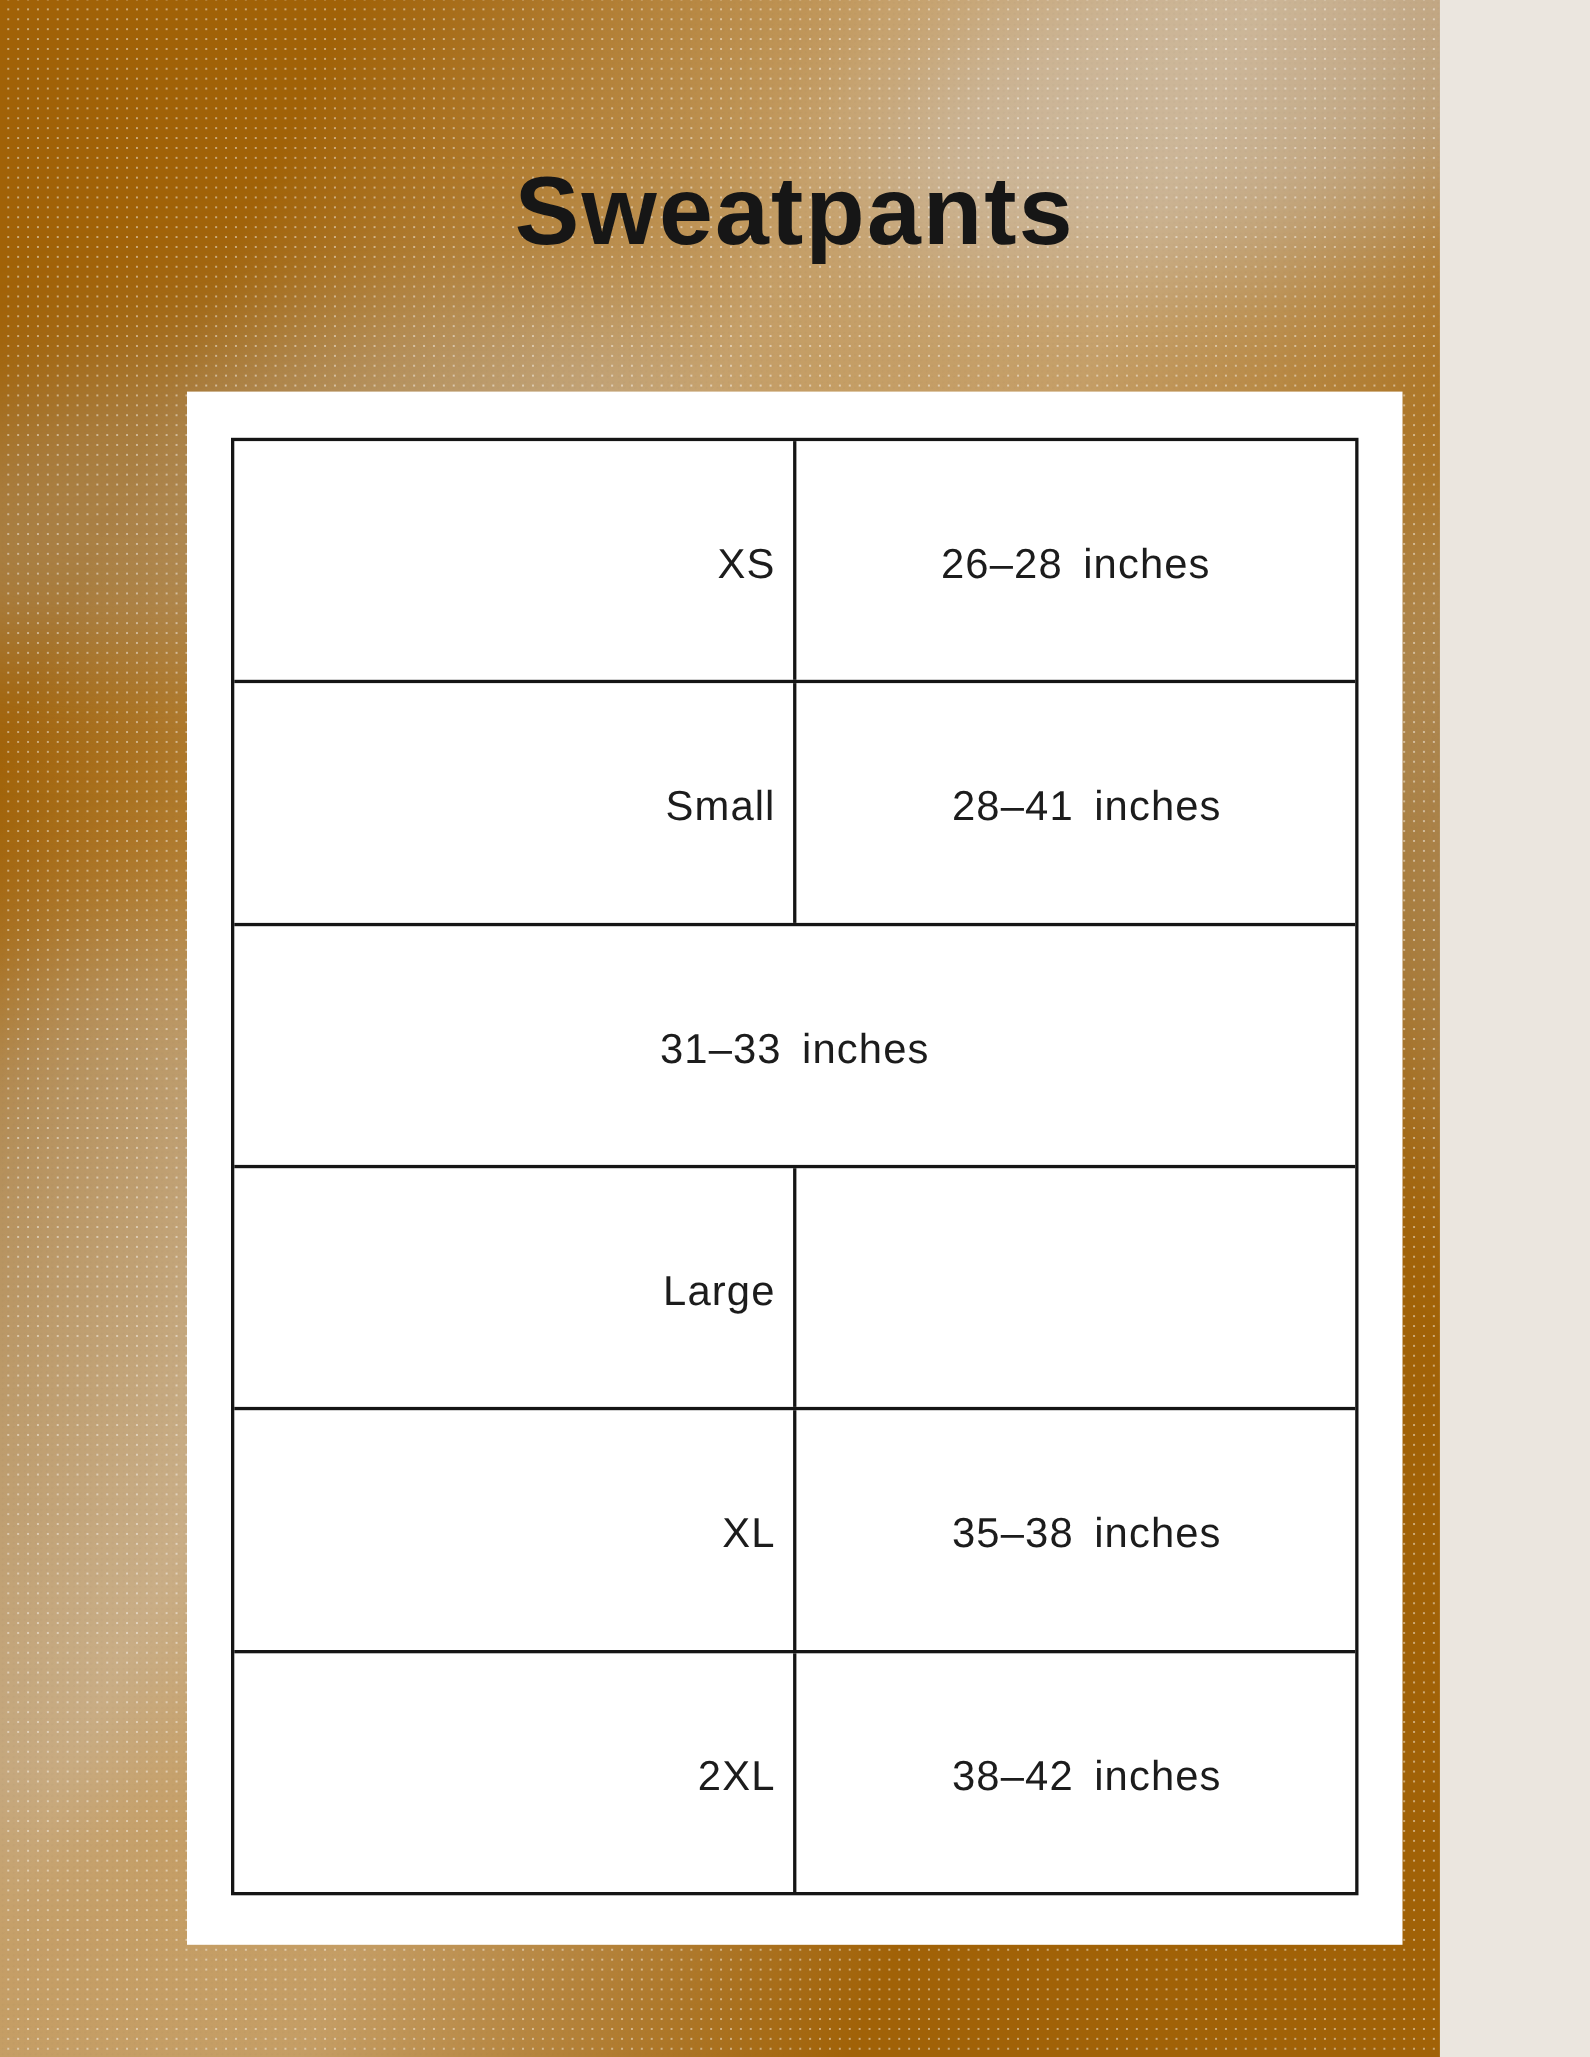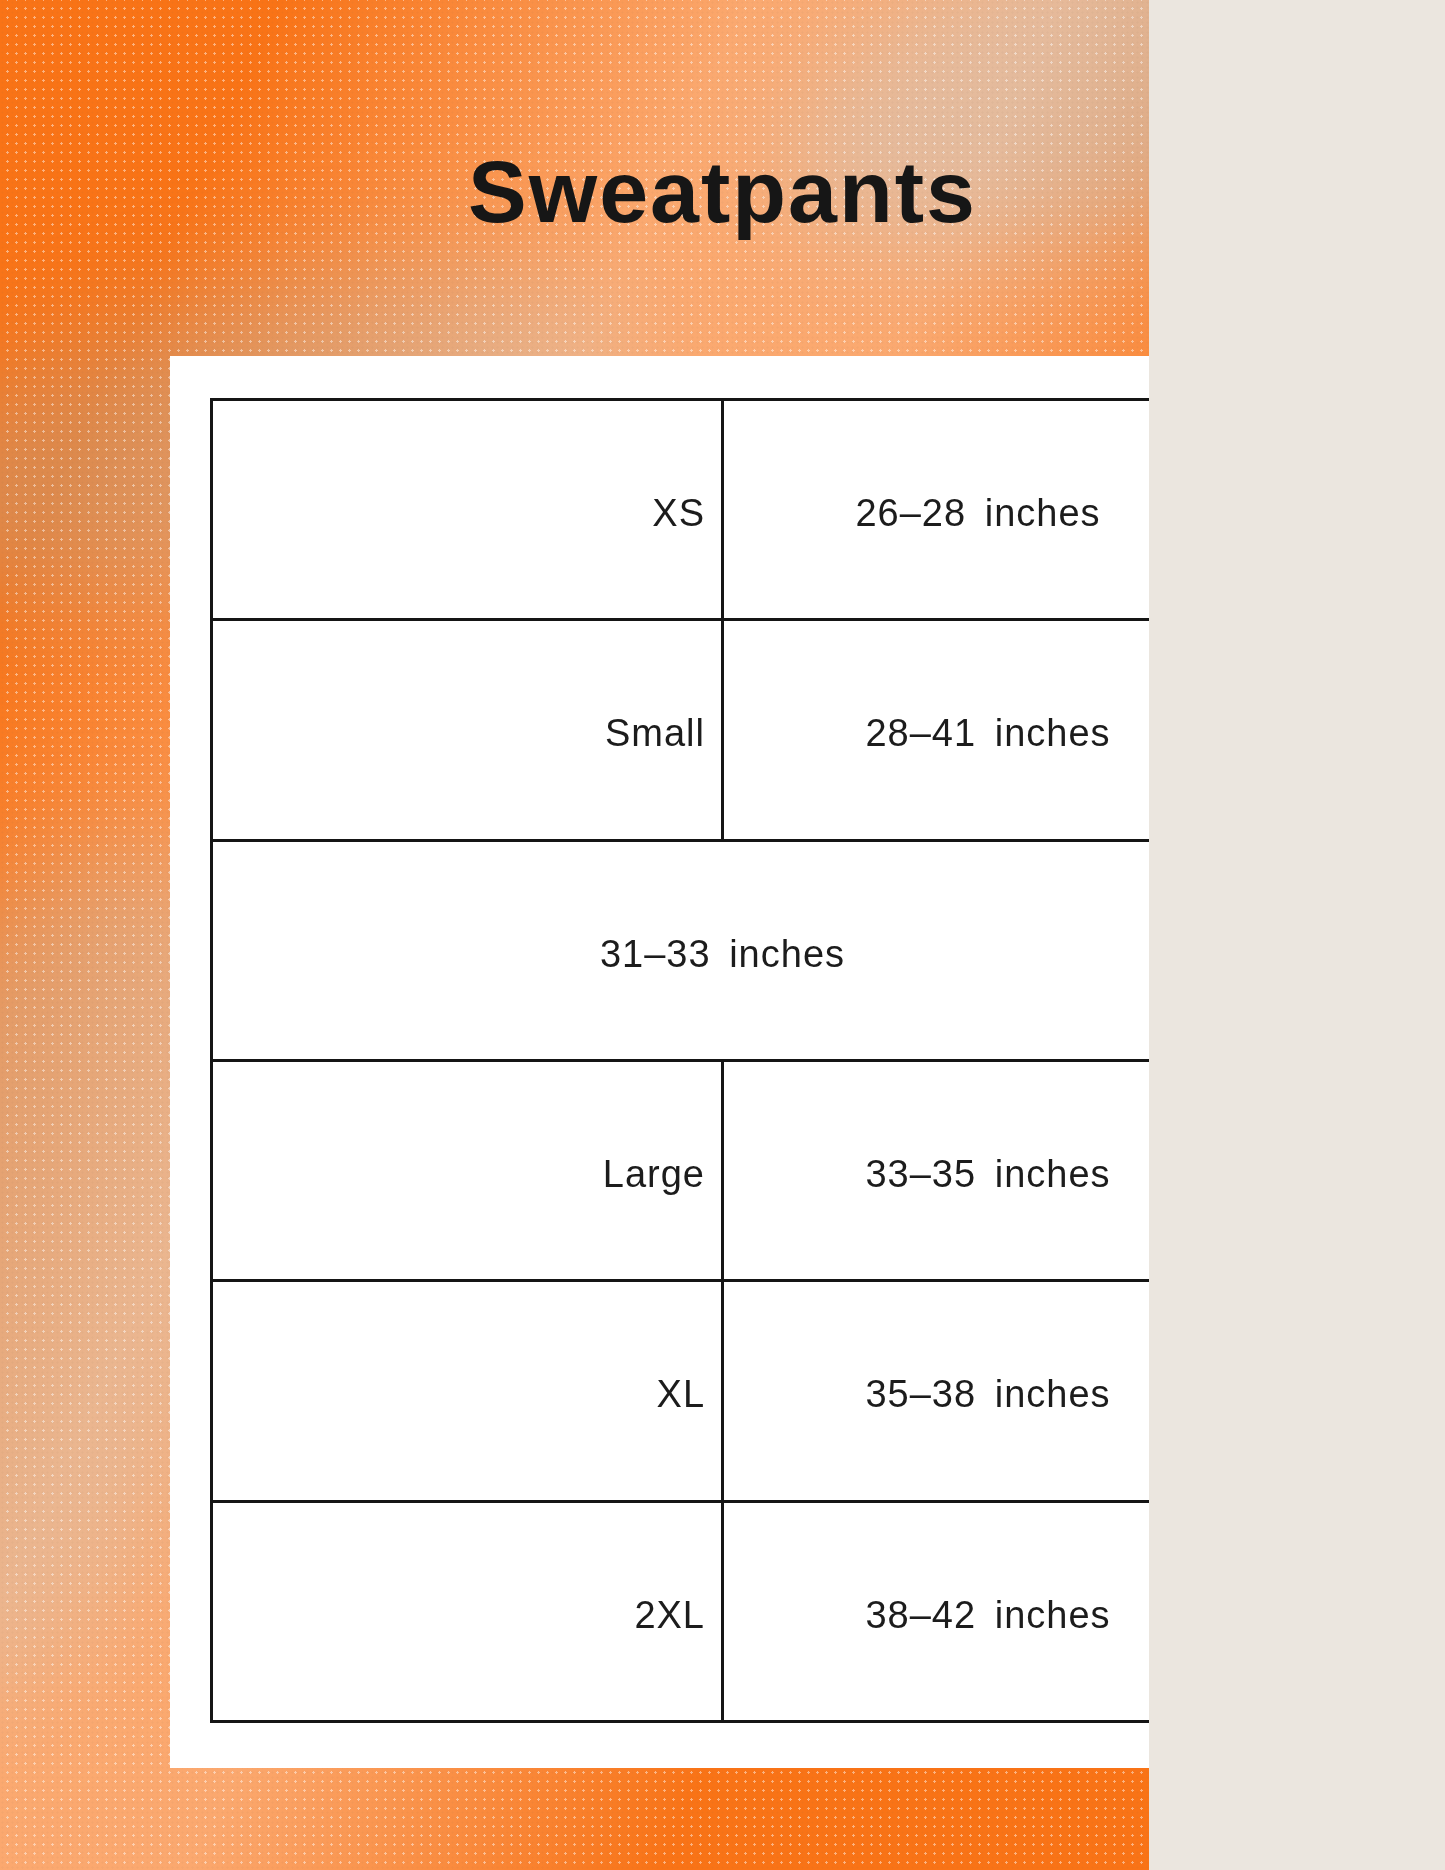--- a/index.html
+++ b/index.html
@@ -4,22 +4,22 @@
 <style>
   html, body { margin: 0; padding: 0; }
   body {
     width: 1445px; height: 1870px;
     background: #ebe6df;
     font-family: "Liberation Sans", sans-serif;
     overflow: hidden;
   }
   .page {
     position: relative;
-    width: 1149px; height: 1870px;
-    background: #f97316;
+    width: 1309px; height: 1870px;
+    background: #a16207;
     overflow: hidden;
   }
   
   .shadow {
     position: absolute;
     border-radius: 50%;
     filter: blur(55px);
     background: rgba(182,170,156,0.55);
     pointer-events: none;
   }
@@ -139,23 +139,20 @@
       <div class="row">
         <div class="cell waist">
           <span>31–33 inches</span>
         </div>
       </div>
 
       <div class="row">
         <div class="cell size">
           <span>Large</span>
         </div>
-        <div class="cell waist">
-          <span>33–35 inches</span>
-        </div>
       </div>
 
       <div class="row">
         <div class="cell size">
           <span>XL</span>
         </div>
         <div class="cell waist">
           <span>35–38 inches</span>
         </div>
       </div>

